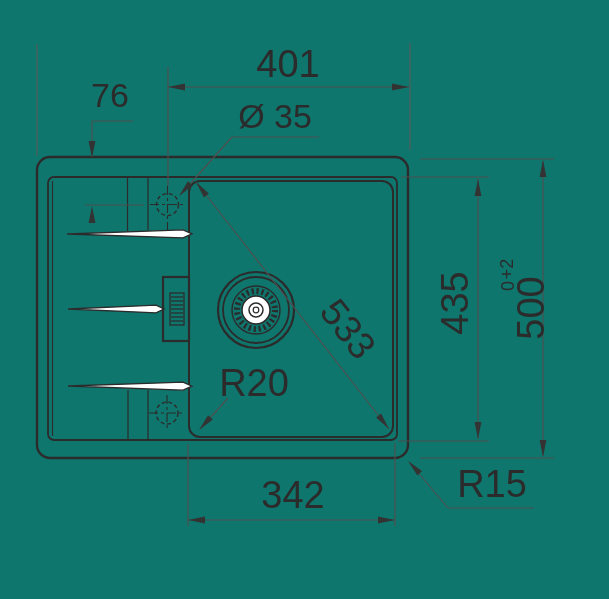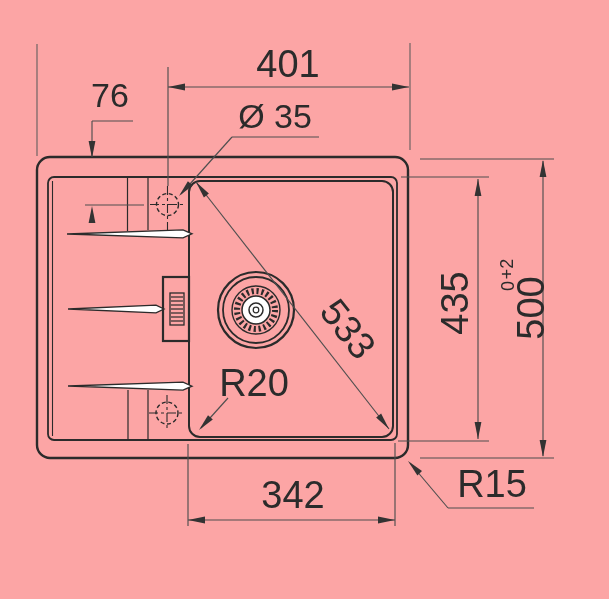--- a/index.html
+++ b/index.html
@@ -1,16 +1,16 @@
 <!DOCTYPE html>
 <html><head>
 <meta charset="utf-8">
 <style>
   html,body{margin:0;padding:0;background:#ffffff;}
-  .stage{position:relative;width:609px;height:599px;background:#fca5a5;overflow:hidden;}
+  .stage{position:relative;width:609px;height:599px;background:#0f766e;overflow:hidden;}
   svg{display:block;}
   .geo{stroke:#2b2b2b;fill:none;}
   .dim{stroke:#4f4f4f;stroke-width:1.15;fill:none;}
   .ext{stroke:#5a5a5a;stroke-width:1.05;fill:none;}
   .arr{fill:#333333;stroke:none;}
   .lbl{font-family:"Liberation Sans", sans-serif;fill:#2b2b2b;text-anchor:middle;}
   .big{font-size:38px;}
   .mid{font-size:34px;}
   .tol{font-size:18px;}
 </style>

